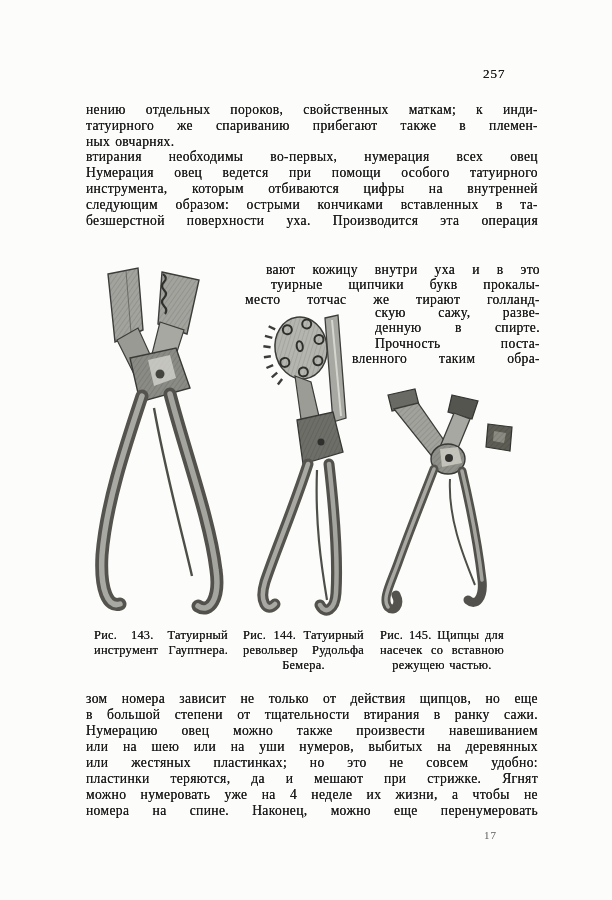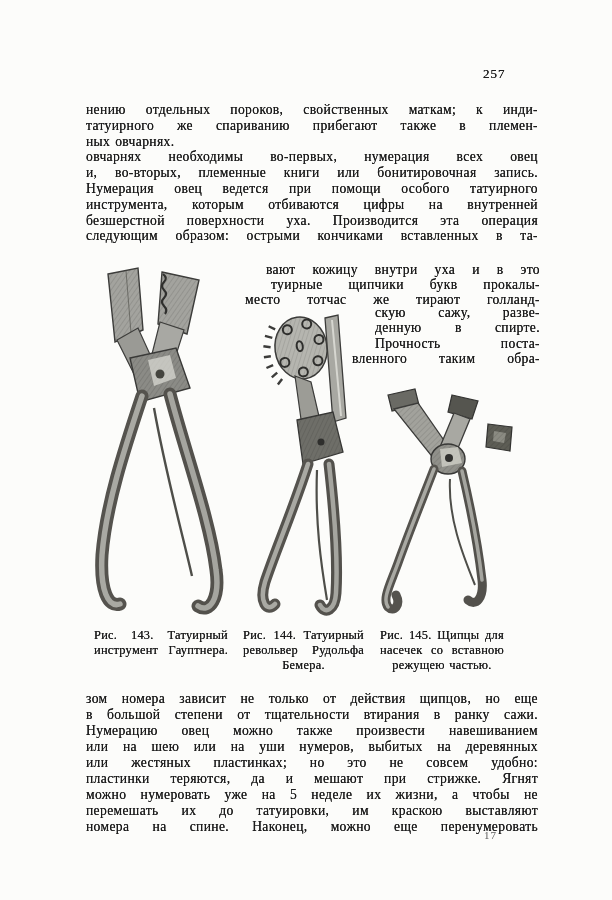--- a/index.html
+++ b/index.html
@@ -48,26 +48,25 @@
 <body>
 
 <div class="page">
 
   <div class="pagenum">257</div>
 
   <div class="txt" id="blockA" style="left:86px;top:102px;width:452px;">
     <div class="tl">нению отдельных пороков, свойственных маткам; к инди-</div>
     <div class="tl">татуирного же спариванию прибегают также в племен-</div>
     <div class="tl endline">ных овчарнях.</div>
-    <div class="tl">овчарнях необходимы во-первых, нумерация всех овец</div>
-    <div class="tl">и, во-вторых, племенные книги или бонитировочная запись.</div>
+    <div class="tl">втирания необходимы во-первых, нумерация всех овец</div>
     <div class="tl">Нумерация овец ведется при помощи особого татуирного</div>
     <div class="tl">инструмента, которым отбиваются цифры на внутренней</div>
+    <div class="tl">следующим образом: острыми кончиками вставленных в та-</div>
     <div class="tl">безшерстной поверхности уха. Производится эта операция</div>
-    <div class="tl">следующим образом: острыми кончиками вставленных в та-</div>
   </div>
 
   <div class="txt" id="wrapMid" style="left:245px;top:262px;width:295px;">
     <div class="tl p21">вают кожицу внутри уха и в это</div>
     <div class="tl p26">туирные щипчики букв прокалы-</div>
     <div class="tl">место тотчас же тирают голланд-</div>
   </div>
 
   <div class="txt" id="wrapNarrow" style="left:352px;top:305px;width:188px;">
     <div class="tl p23">скую сажу, разве-</div>
@@ -190,20 +189,19 @@
     <div class="tl center">режущею частью.</div>
   </div>
 
   <div class="txt" id="blockB" style="left:86px;top:691px;width:452px;">
     <div class="tl">зом номера зависит не только от действия щипцов, но еще</div>
     <div class="tl">в большой степени от тщательности втирания в ранку сажи.</div>
     <div class="tl">Нумерацию овец можно также произвести навешиванием</div>
     <div class="tl">или на шею или на уши нумеров, выбитых на деревянных</div>
     <div class="tl">или жестяных пластинках; но это не совсем удобно:</div>
     <div class="tl">пластинки теряются, да и мешают при стрижке. Ягнят</div>
-    <div class="tl">можно нумеровать уже на 5 неделе их жизни, а чтобы не</div>
-    <div class="tl">перемешать их до татуировки, им краскою выставляют</div>
+    <div class="tl">можно нумеровать уже на 4 неделе их жизни, а чтобы не</div>
     <div class="tl">номера на спине. Наконец, можно еще перенумеровать</div>
   </div>
 
   <div class="sig">17</div>
 
 </div>
 
 </body></html>

